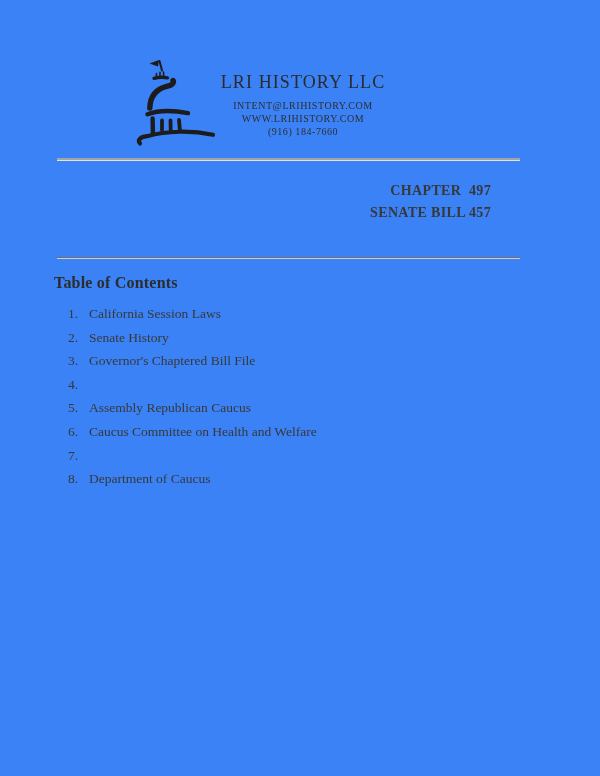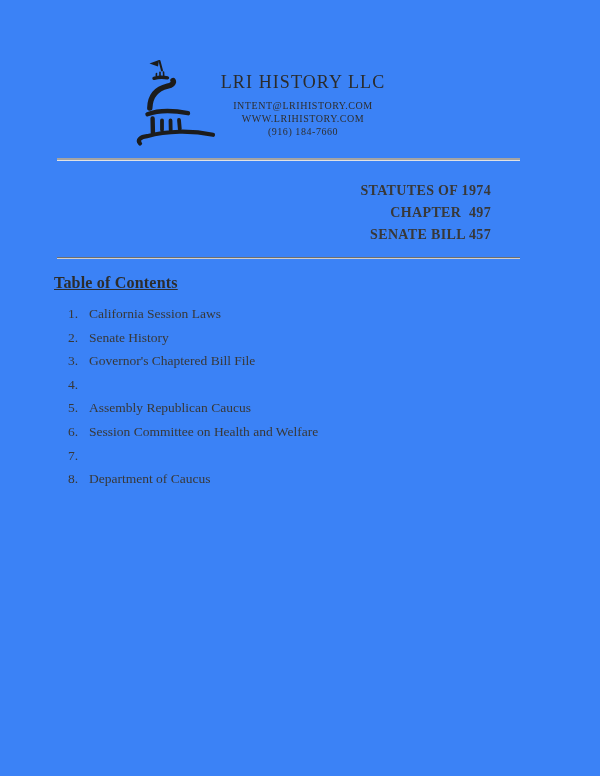--- a/index.html
+++ b/index.html
@@ -86,21 +86,20 @@
 
   
   .toc-heading {
     position: absolute;
     left: 54px;
     top: 274px;
     font-weight: bold;
     font-size: 16px;
     letter-spacing: 0.2px;
     color: #2c2c2c;
-    text-decoration: underline;
   }
   .toc-list {
     position: absolute;
     left: 62px;
     top: 306px;
     width: 420px;
   }
   .toc-item {
     display: flex;
     height: 23.6px;
@@ -157,21 +156,20 @@
       <div class="contact-line">INTENT@LRIHISTORY.COM</div>
       <div class="contact-line">WWW.LRIHISTORY.COM</div>
       <div class="contact-line">(916) 184-7660</div>
     </div>
   </div>
 
   <div class="rule rule-top"></div>
   <div class="rule rule-mid"></div>
 
   <div class="reference-block">
-    <div class="reference-line">STATUTES OF 1974</div>
     <div class="reference-line">CHAPTER  497</div>
     <div class="reference-line">SENATE BILL 457</div>
   </div>
 
   <div class="toc-heading">Table of Contents</div>
 
   <div class="toc-list">
     <div class="toc-item">
       <span class="toc-item-number">1.</span>
       <span class="toc-item-label">California Session Laws</span>
@@ -186,21 +184,21 @@
     </div>
     <div class="toc-item">
       <span class="toc-item-number">4.</span>
     </div>
     <div class="toc-item">
       <span class="toc-item-number">5.</span>
       <span class="toc-item-label">Assembly Republican Caucus</span>
     </div>
     <div class="toc-item">
       <span class="toc-item-number">6.</span>
-      <span class="toc-item-label">Session Committee on Health and Welfare</span>
+      <span class="toc-item-label">Caucus Committee on Health and Welfare</span>
     </div>
     <div class="toc-item">
       <span class="toc-item-number">7.</span>
     </div>
     <div class="toc-item">
       <span class="toc-item-number">8.</span>
       <span class="toc-item-label">Department of Caucus</span>
     </div>
   </div>
 

